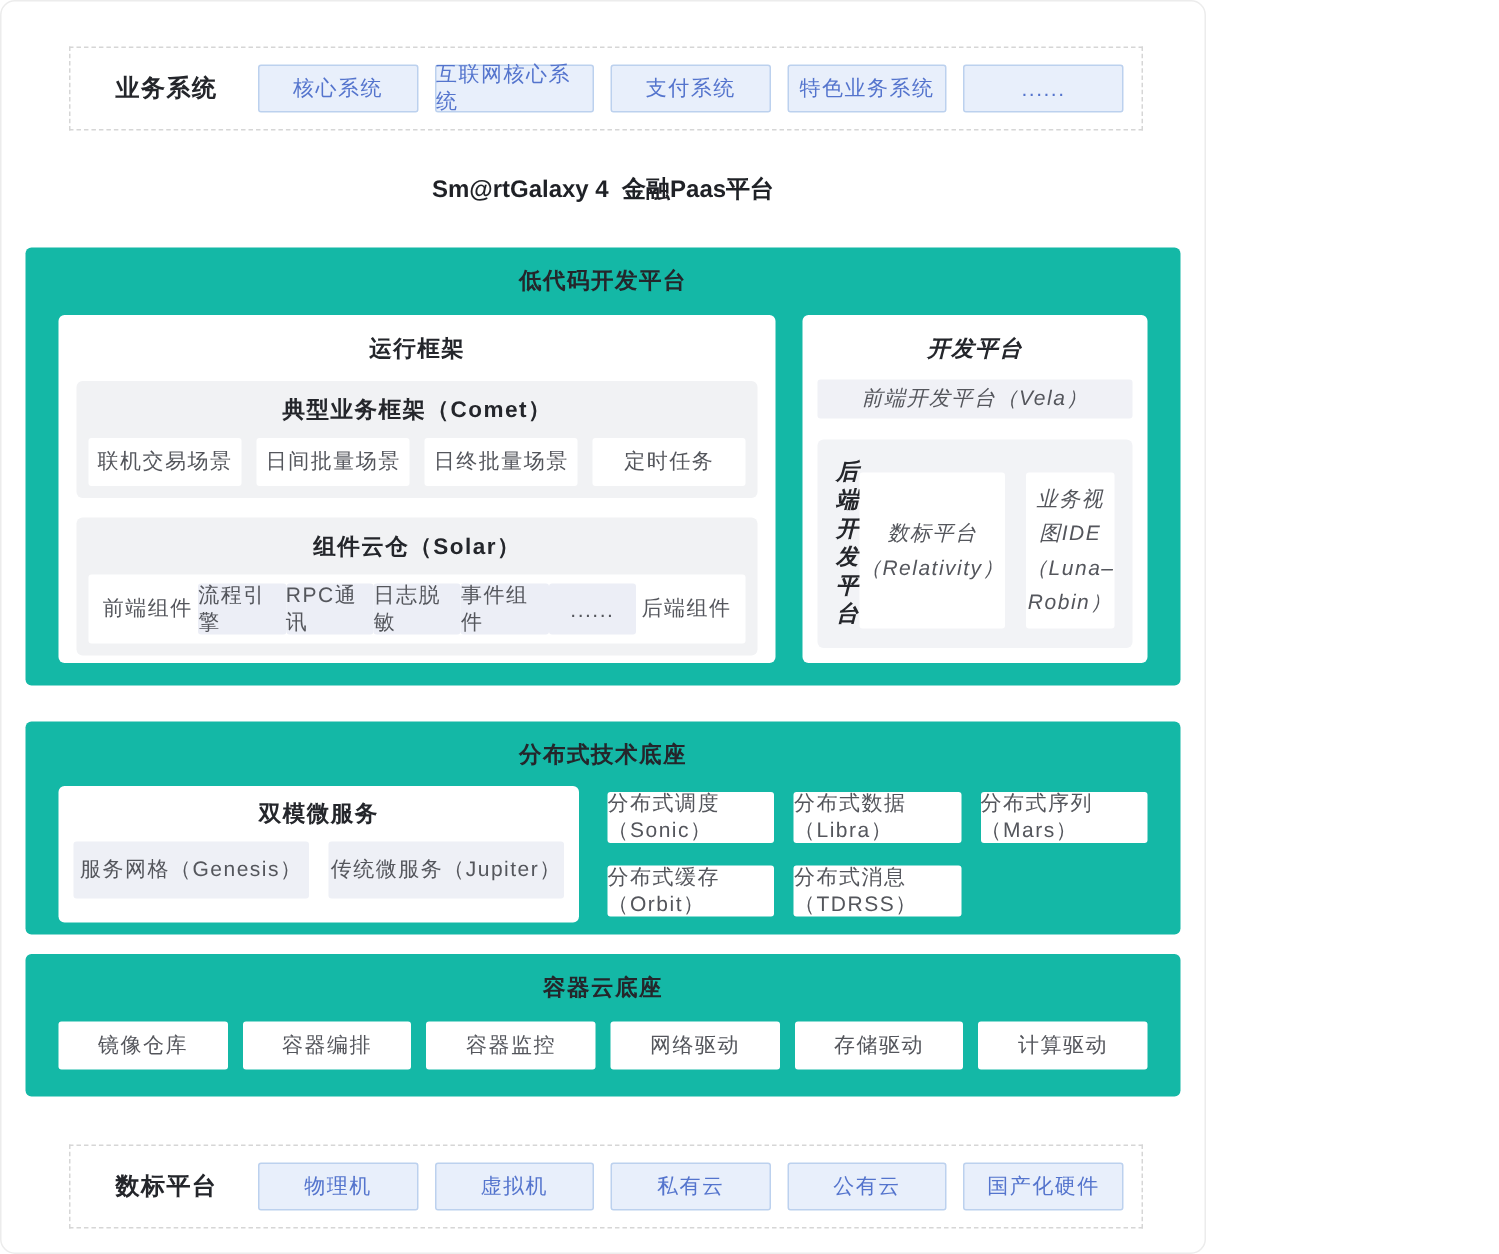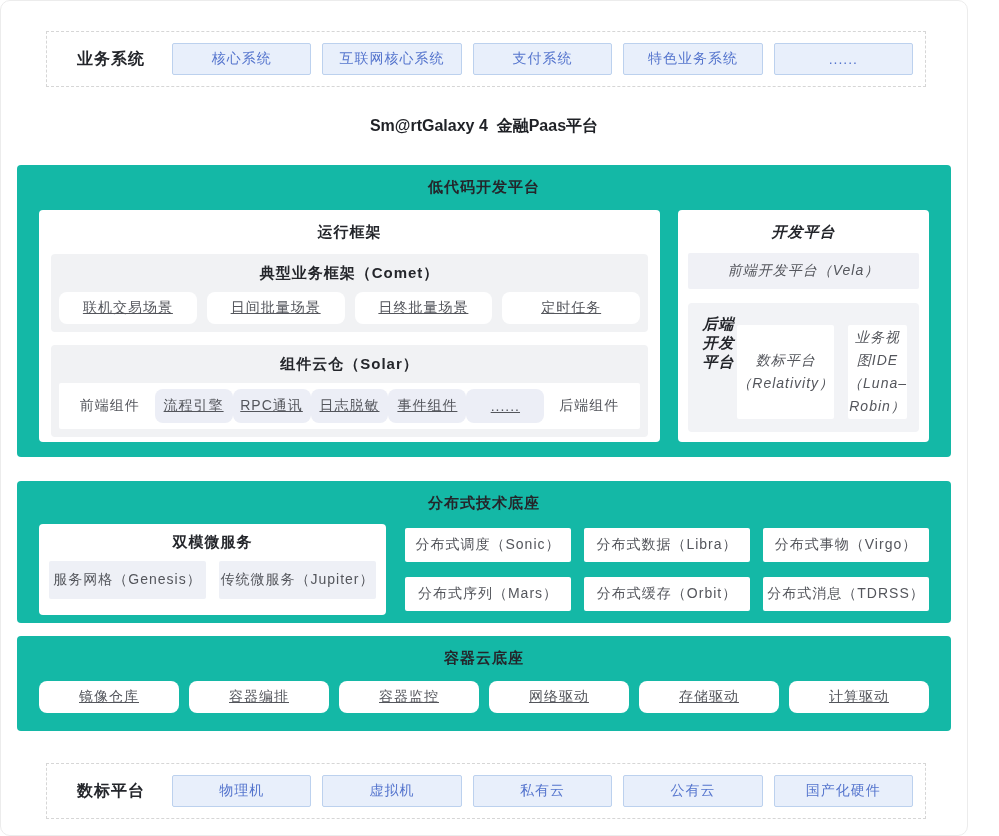--- a/index.html
+++ b/index.html
@@ -1,19 +1,19 @@
 <!DOCTYPE html>
 <html><head>
 <meta charset="utf-8">
 <style>
   * { margin:0; padding:0; box-sizing:border-box; }
   html,body { background:#fff; }
   body { font-family:"Liberation Sans","DejaVu Sans",sans-serif; color:#333; }
   .page {
-    position:relative; width:968px; height:836px; background:#ffffff;
+    position:relative; width:804px; height:836px; background:#ffffff;
     border:1px solid #ececec; border-radius:10px; overflow:hidden;
   }
 
   
   .dashed-row {
     margin:0 41px 0 45px; height:56px;
     border:1px dashed #d6d6d6;
     display:flex; align-items:center;
     padding:0 12px 0 30px; gap:11px;
   }
@@ -47,21 +47,21 @@
   .lowcode { margin-top:28px; height:292px; }
   .lc-row { display:flex; gap:18px; margin-top:13px; height:232px; }
   .white-box { background:#ffffff; border-radius:4px; }
   .runtime { flex:2.54 1 0; padding:13px 12px 12px; display:flex; flex-direction:column; }
   .box-title { text-align:center; font-size:15px; font-weight:700; color:#24262b; letter-spacing:1px; }
   .sub-gray { background:#f1f2f4; border-radius:4px; padding:7px 8px 8px; }
   .sub-gray .box-title { padding:3px 0 9px; }
   .chip-row { display:flex; gap:10px; }
   .chip {
     flex:1 1 0; height:32px; display:flex; align-items:center; justify-content:center;
-    font-size:14px; color:#54565c; border-radius:8px; letter-spacing:1px;text-decoration:underline;
+    font-size:14px; color:#54565c; border-radius:2px; letter-spacing:1px;
   }
   .chip.white { background:#ffffff; }
   .chip.lav { background:#eceef6; }
   .solar { margin-top:13px; }
   .solar-strip { background:#ffffff; border-radius:2px; padding:6px; display:flex; height:46px; }
   .solar-strip .endcap {
     flex:1.15 1 0; background:#ffffff; display:flex; align-items:center; justify-content:center;
     font-size:14px; color:#54565c; letter-spacing:1px;
   }
   .solar-strip .chip { height:auto; }
@@ -183,21 +183,20 @@
       <div class="white-box dualmode">
         <div class="box-title">双模微服务</div>
         <div class="dm-row">
           <div class="dm-chip">服务网格（Genesis）</div>
           <div class="dm-chip">传统微服务（Jupiter）</div>
         </div>
       </div>
       <div class="dist-grid">
         <div class="grid-chip">分布式调度（Sonic）</div>
         <div class="grid-chip">分布式数据（Libra）</div>
-        <div class="grid-chip">分布式事物（Virgo）</div>
         <div class="grid-chip">分布式序列（Mars）</div>
         <div class="grid-chip">分布式缓存（Orbit）</div>
         <div class="grid-chip">分布式消息（TDRSS）</div>
       </div>
     </div>
   </div>
 
   <div class="gray-panel containerbox">
     <div class="panel-title">容器云底座</div>
     <div class="cont-row">

